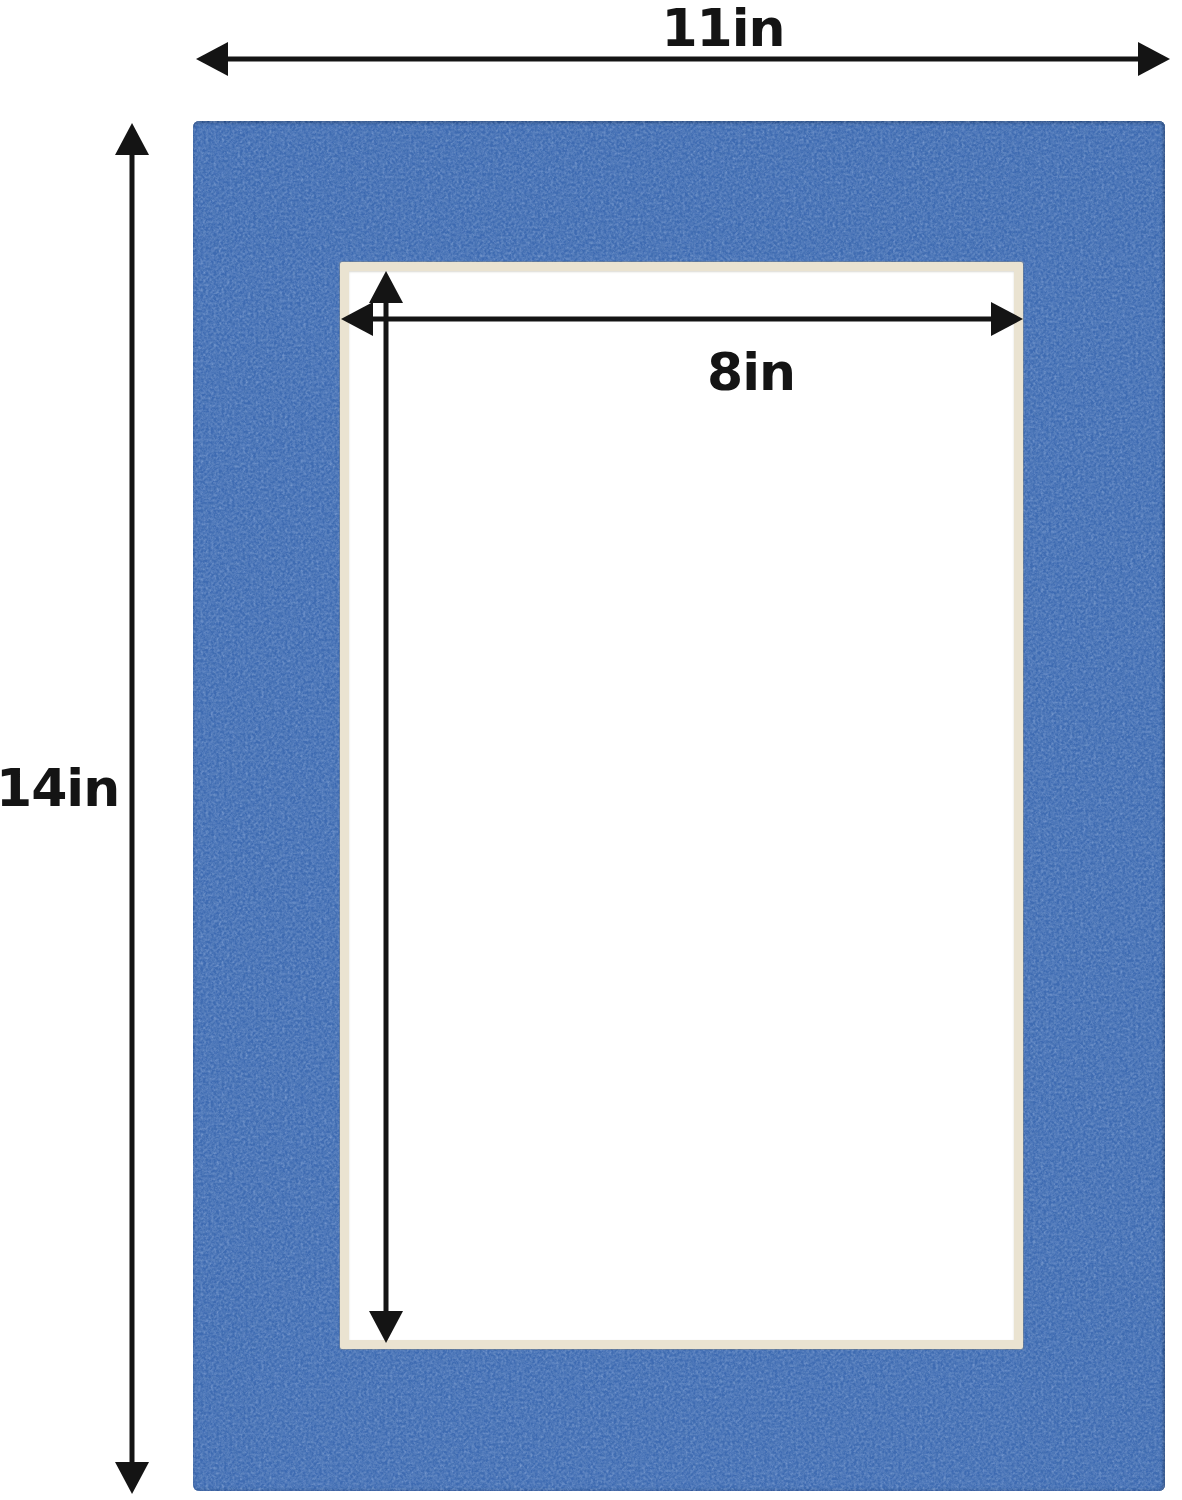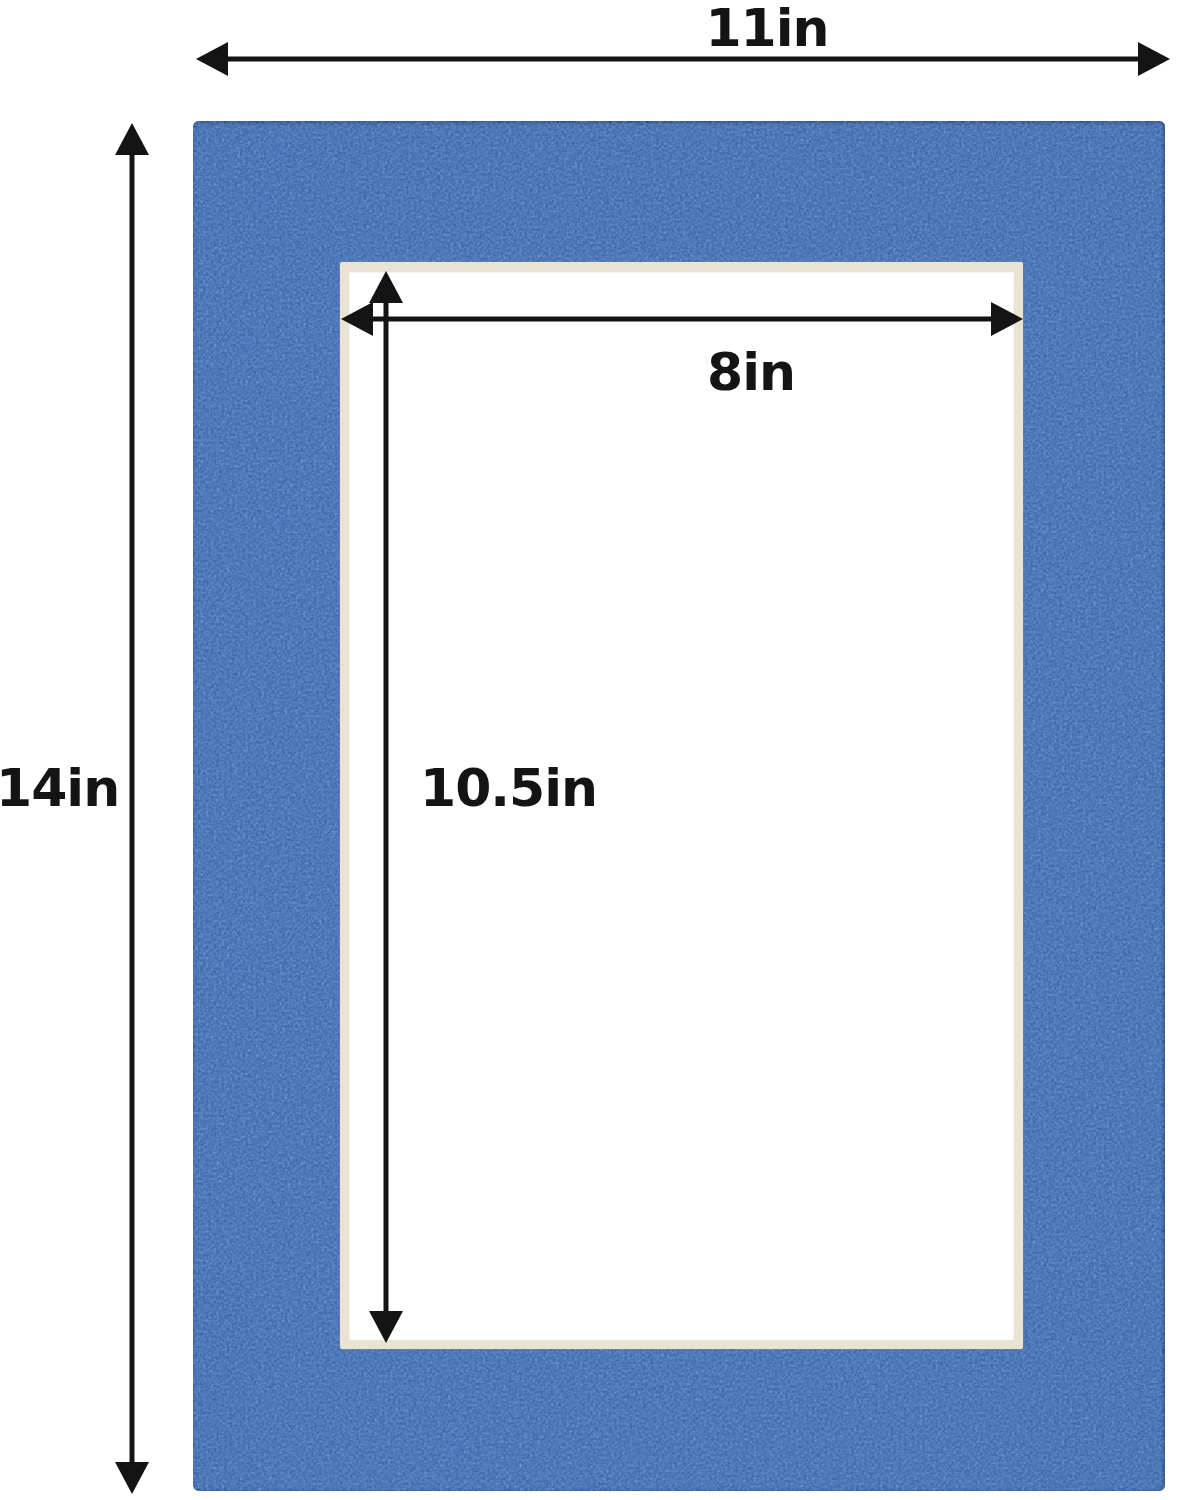--- a/index.html
+++ b/index.html
@@ -73,21 +73,21 @@
   
   .dim-label {
     position: absolute;
     font-weight: 700;
     font-size: 52px;
     letter-spacing: -1px;
     color: var(--arrow_black);
     line-height: 1;
     white-space: nowrap;
   }
-  .dim-label.outer-width  { left: 723px; top: 2px; transform: translateX(-50%); margin-left: 44px; }
+  .dim-label.outer-width  { left: 723px; top: 2px; transform: translateX(-50%); }
   .dim-label.outer-height { left: -4px;  top: 788px; transform: translateY(-50%); }
   .dim-label.open-width   { left: 751px; top: 346px; transform: translateX(-50%); }
   .dim-label.open-height  { left: 420px; top: 788px; transform: translateY(-50%); }
 </style>
 </head>
 <body>
 
 <div class="stage">
 
   <div class="mat">
@@ -132,15 +132,14 @@
     <g>
       <line x1="386" y1="293" x2="386" y2="1321"></line>
       <polygon points="386,271 369,303 403,303"></polygon>
       <polygon points="386,1343 369,1311 403,1311"></polygon>
     </g>
   </svg>
 
   <div class="dim-label outer-width">11in</div>
   <div class="dim-label outer-height">14in</div>
   <div class="dim-label open-width">8in</div>
-  <div class="dim-label open-height">10.5in</div>
 
 </div>
 
 </body></html>

